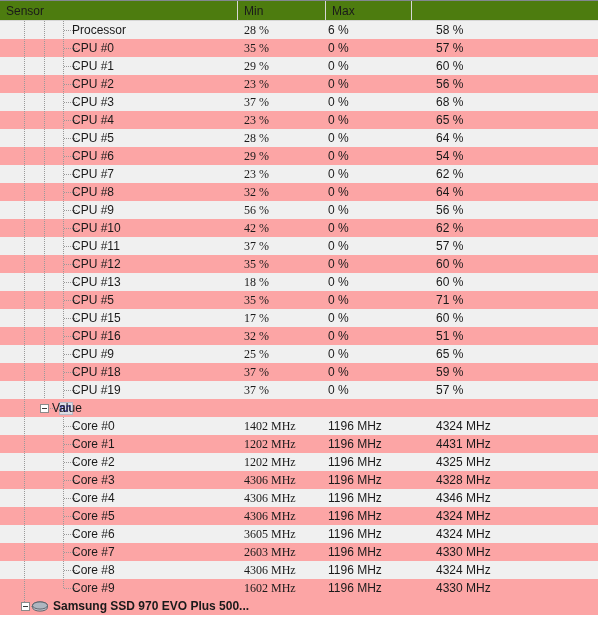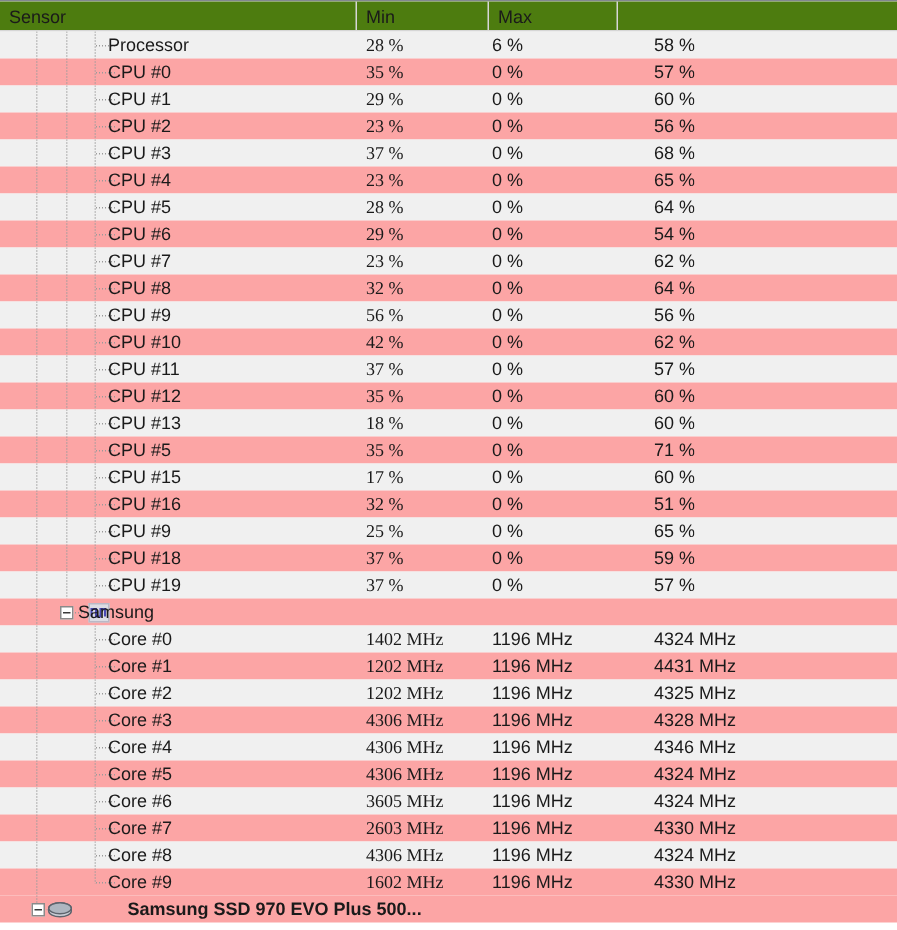--- a/index.html
+++ b/index.html
@@ -176,21 +176,20 @@
   .bottom-label {
     position: absolute;
     left: 53px;
     top: 0;
     height: 18px;
     line-height: 18px;
     font-size: 12px;
     font-weight: bold;
     color: #1a1a1a;
     white-space: nowrap;
-    margin-left: 32px;
   }
 </style>
 </head>
 <body>
 
 <div id="app">
 
   <div class="hdr">
     <div class="hdr-cell hdr-c0">
       <span>Sensor</span>
@@ -419,21 +418,21 @@
       </div>
       <div class="row plain">
         <div class="guide g1"></div>
         <div class="expander exp-lvl1"></div>
         <div class="exp-dots lvl1"></div>
         <div class="icon-clock">
           <svg width="12" height="11" viewBox="0 0 12 11">
             <path d="M1 8 L1 3 L4 3 L4 8 L7 8 L7 3 L10 3 L10 8" fill="none" stroke="#4a4ab4" stroke-width="1.4"></path>
           </svg>
         </div>
-        <div class="cell c-label lvl0">Samsung</div>
+        <div class="cell c-label lvl0">Value</div>
       </div>
       <div class="row alt">
         <div class="guide g1"></div>
         <div class="guide g3"></div>
         <div class="guide-h"></div>
         <div class="cell c-label lvl1">Core #0</div>
         <div class="cell c-value">1402 MHz</div>
         <div class="cell c-min">1196 MHz</div>
         <div class="cell c-max">4324 MHz</div>
       </div>

